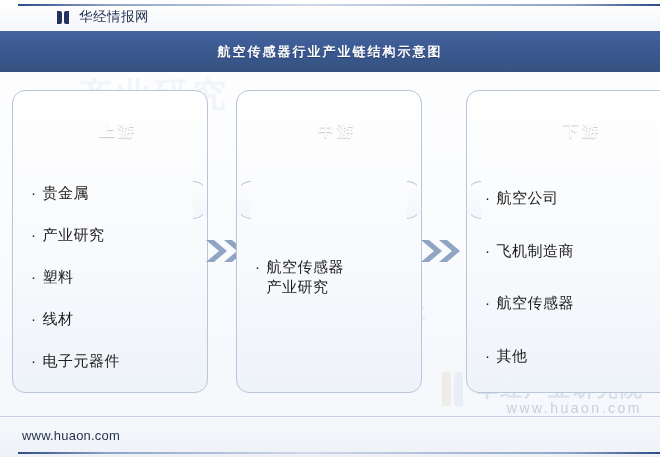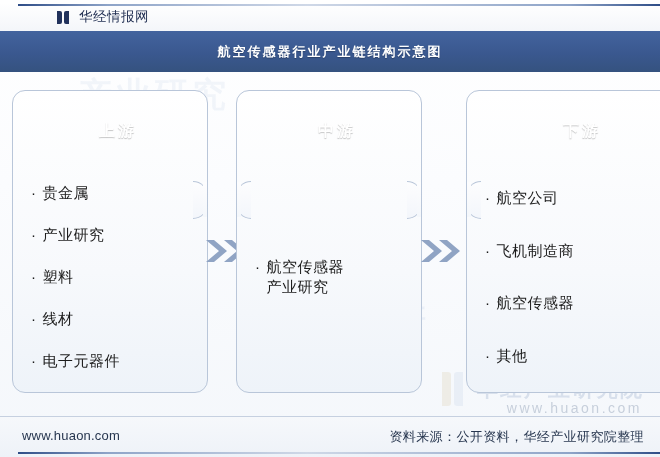--- a/index.html
+++ b/index.html
@@ -415,16 +415,15 @@
           </div>
       </div>
       <div class="notch left"></div>
       <div class="notch-mask l"></div>
     </div>
 
   </div>
 
   <div class="footer">
     <span class="footer-left">www.huaon.com</span>
-    <span class="footer-right">资料来源：公开资料，华经产业研究院整理</span>
   </div>
 
 </div>
 
 </body></html>

